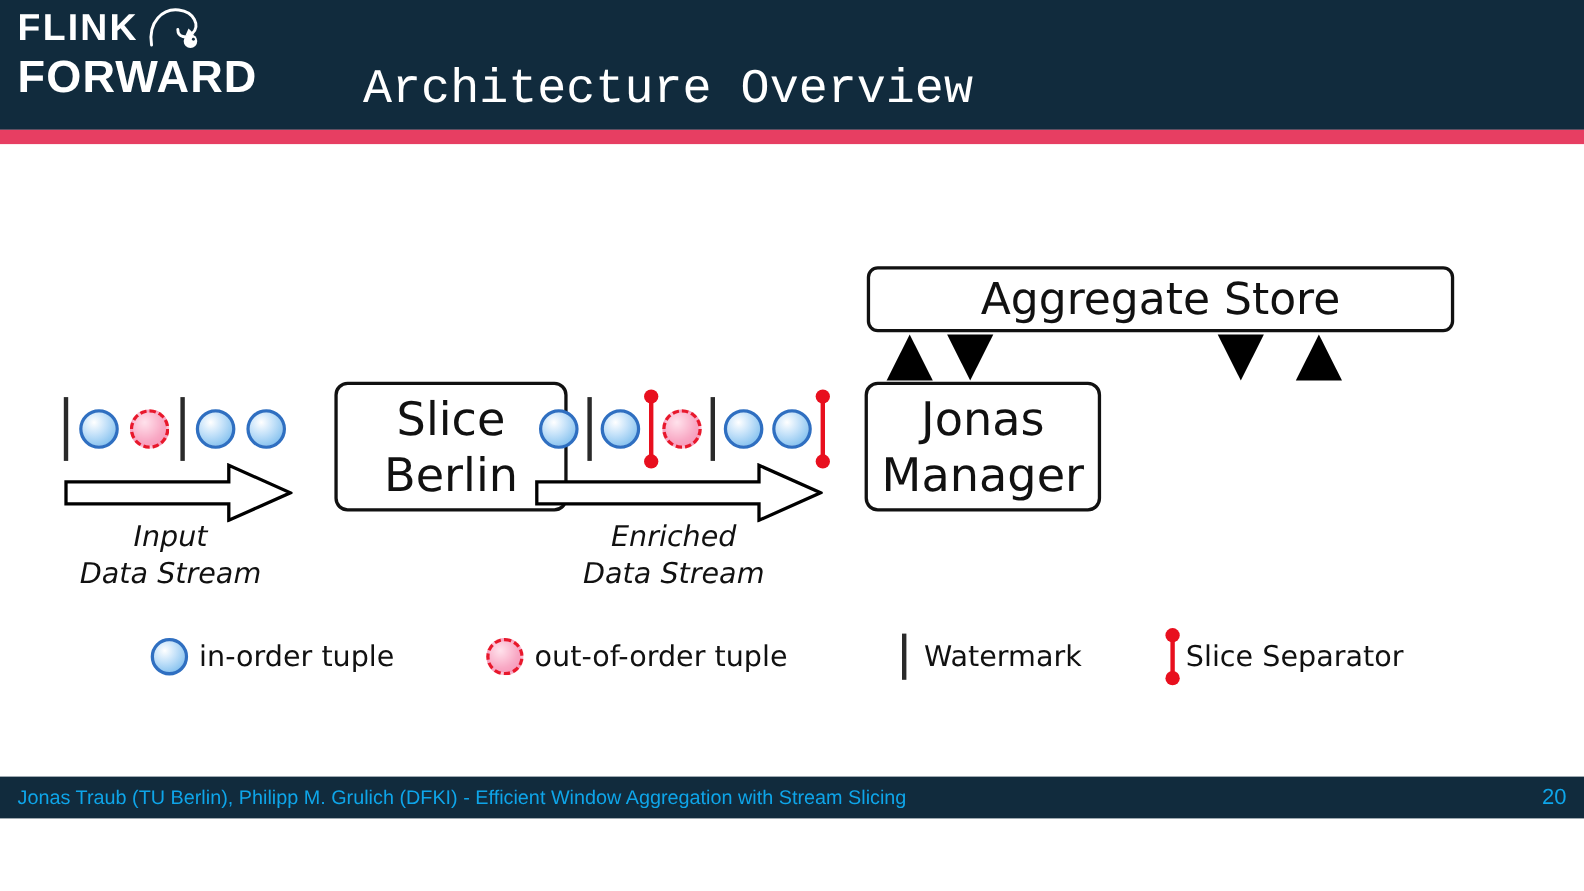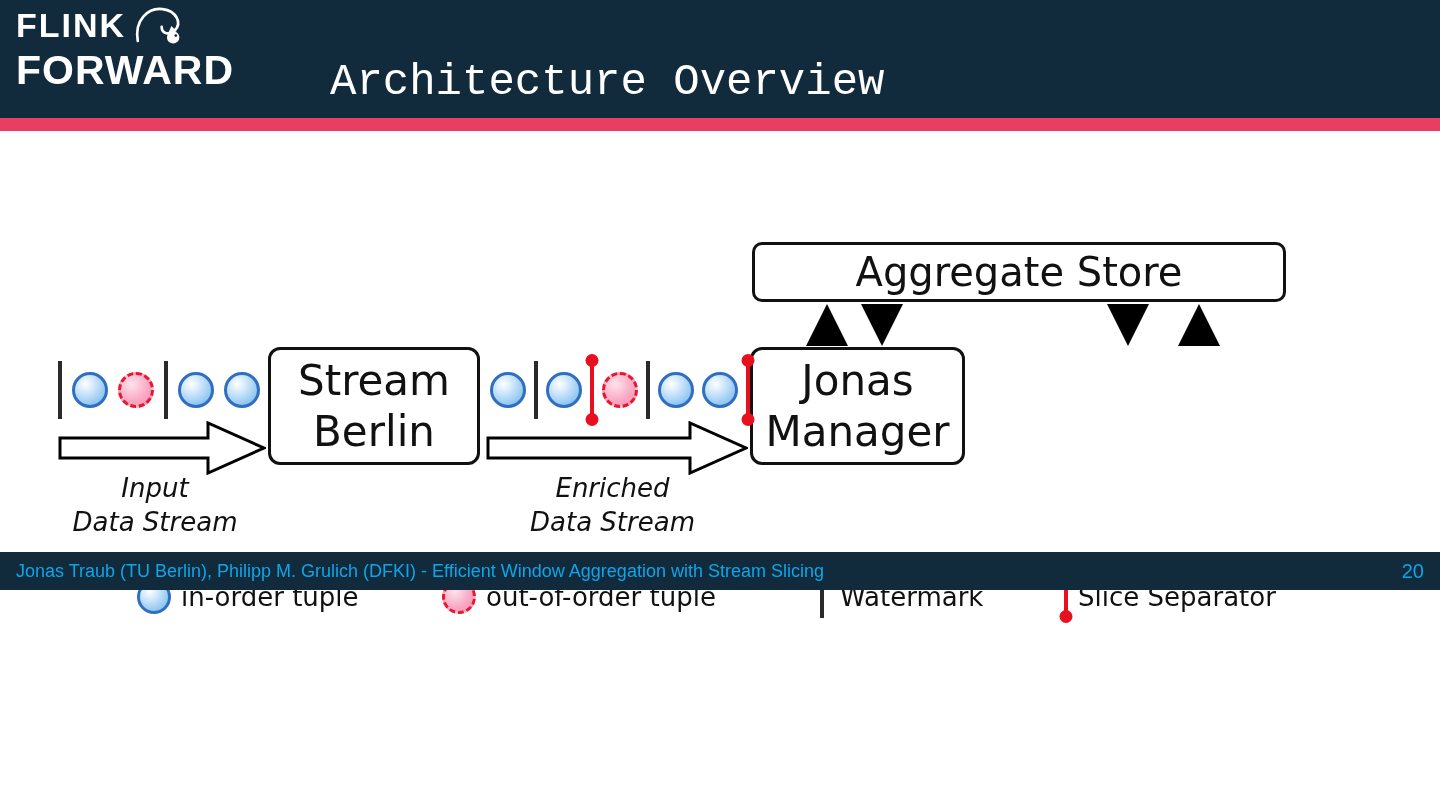--- a/index.html
+++ b/index.html
@@ -1,18 +1,18 @@
 <!DOCTYPE html>
 <html><head>
 <meta charset="utf-8">
 <style>
   * { margin:0; padding:0; box-sizing:border-box; }
   html,body { width:1440px; height:810px; }
   body { font-family:"DejaVu Sans","Liberation Sans",sans-serif; background:#fff; overflow:hidden; }
-  .slide { position:relative; width:1440px; height:590px; background:#fff; }
+  .slide { position:relative; width:1440px; height:744px; background:#fff; }
 
   
   .header { position:absolute; top:0; left:0; width:100%; height:118px; background:#112b3d; }
   .accent-bar { position:absolute; top:118px; left:0; width:100%; height:13px; background:#e73e62; }
   .logo { position:absolute; left:16px; top:8px; color:#fff; font-weight:bold; font-family:"Liberation Sans",sans-serif; }
   .logo-row1 { display:flex; align-items:flex-start; gap:4px; }
   .logo-line1 { font-size:34px; letter-spacing:2px; line-height:1.05; }
   .logo-line2 { font-size:41px; letter-spacing:1px; line-height:1.0; margin-top:2px; }
   .squirrel { width:58px; height:46px; margin-top:-6px; }
   .slide-title { position:absolute; left:330px; top:57px; color:#fff; font-size:44px; font-family:Liberation Mono, monospace; font-weight:400; }
@@ -20,21 +20,21 @@
   
   .footer { position:absolute; bottom:0; left:0; width:100%; height:38px; background:#112b3d;
             display:flex; align-items:center; justify-content:space-between; padding:0 16px;
             color:#0ea5e9; font-family:"Liberation Sans",sans-serif;gap:24px; }
   .footer-credits { font-size:18px; }
   .footer-page { font-size:20px; }
 
   
   .dbox { position:absolute; border:3px solid #111; border-radius:12px; background:#fff;
           display:flex; flex-direction:column; align-items:center; justify-content:center;
-          color:#111; text-align:center; line-height:1.22; }
+          color:#111; text-align:center; line-height:1.22;margin-left:36px; }
   .box-agg     { left:752px; top:242px; width:534px; height:60px; font-size:40px; border-radius:10px; }
   .box-slicer  { left:268px; top:347px; width:212px; height:118px; font-size:42px; }
   .box-manager { left:750px; top:347px; width:215px; height:118px; font-size:42px; }
 
   
   .tri { position:absolute; width:0; height:0; top:304px; }
   .tri-up   { border-left:21px solid transparent; border-right:21px solid transparent; border-bottom:42px solid #000; }
   .tri-down { border-left:21px solid transparent; border-right:21px solid transparent; border-top:42px solid #000; }
   .tri1 { left:806px; }  .tri2 { left:861px; }  .tri3 { left:1107px; } .tri4 { left:1178px; }
 
@@ -102,21 +102,21 @@
     <div class="dbox box-agg">
       <span>Aggregate Store</span>
     </div>
 
     <div class="tri tri-up tri1"></div>
     <div class="tri tri-down tri2"></div>
     <div class="tri tri-down tri3"></div>
     <div class="tri tri-up tri4"></div>
 
     <div class="dbox box-slicer">
-      <span>Stream</span>
+      <span>Slice</span>
       <span>Berlin</span>
     </div>
 
     <div class="dbox box-manager">
       <span>Jonas</span>
       <span>Manager</span>
     </div>
 
     <div class="stream stream-input">
         <span class="wm-bar"></span>

